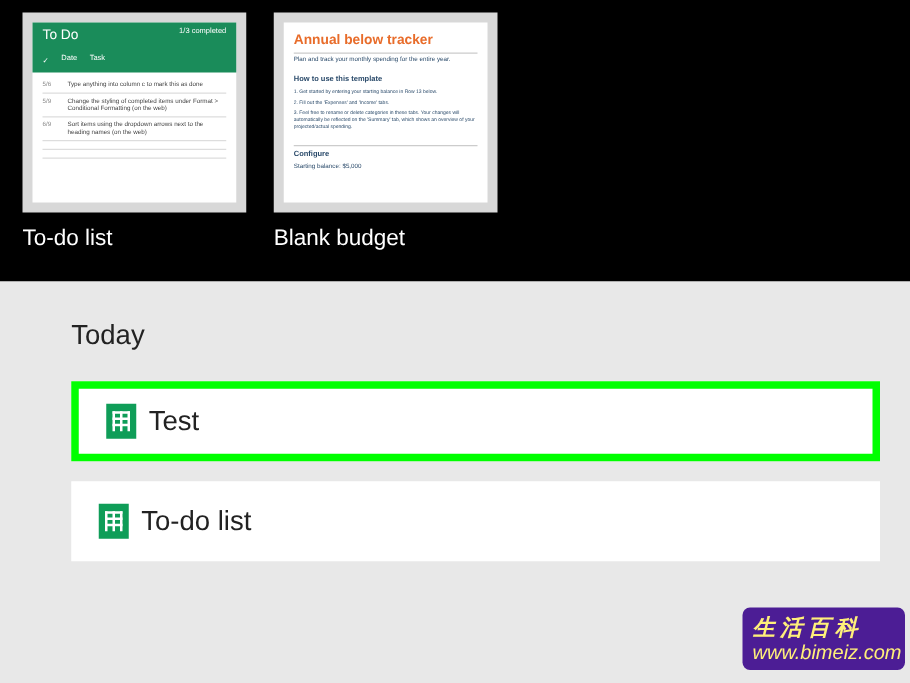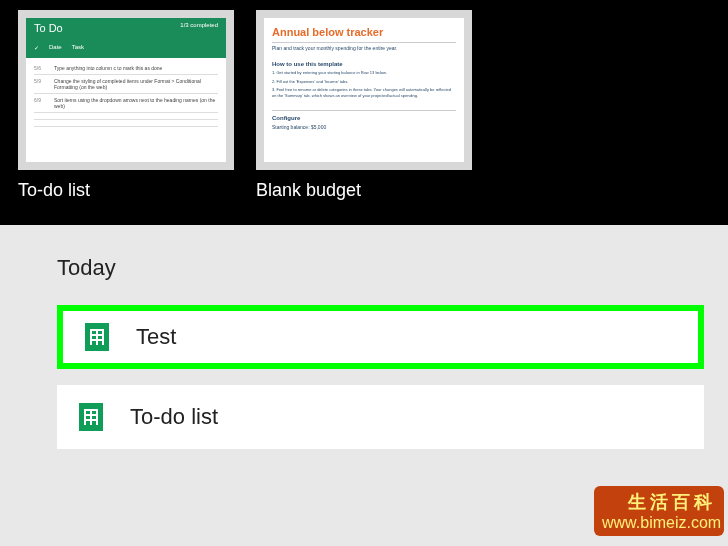--- a/index.html
+++ b/index.html
@@ -23,21 +23,21 @@
     .templates-row {
       display: flex;
       gap: 22px;
     }
     .template-card {
       display: flex;
       flex-direction: column;
       gap: 10px;
     }
     .template-thumb {
-      width: 216px;
+      width: 179px;
       height: 160px;
       background: #d8d8d8;
       cursor: pointer;
       position: relative;
       overflow: hidden;
     }
     .template-label {
       color: #ffffff;
       font-size: 18px;
       font-weight: 400;
@@ -179,21 +179,21 @@
       display: flex;
       flex-direction: column;
       gap: 16px;
     }
     .file-row {
       background: #ffffff;
       height: 64px;
       display: flex;
       align-items: center;
       padding: 0 22px;
-      gap: 27px;
+      gap: 10px;
       cursor: pointer;
     }
     .file-row.highlighted {
       border: 6px solid #00ff00;
     }
     .sheets-icon {
       width: 24px;
       height: 28px;
       background: #0f9d58;
       position: relative;
@@ -220,24 +220,25 @@
     }
     
     .watermark {
       position: absolute;
       bottom: 0;
       right: 4px;
       width: 130px;
       height: 60px;
     }
     .wm-box {
-      background: #c2410c;
+      background: #4c1d95;
       border-radius: 6px;
       padding: 4px 8px;
-      text-align: right;
+      text-align: left;
+      font-style: italic;
     }
     .wm-cn {
       color: #fff07a;
       font-size: 18px;
       font-weight: bold;
       letter-spacing: 4px;
     }
     .wm-url {
       color: #fff07a;
       font-size: 16px;

